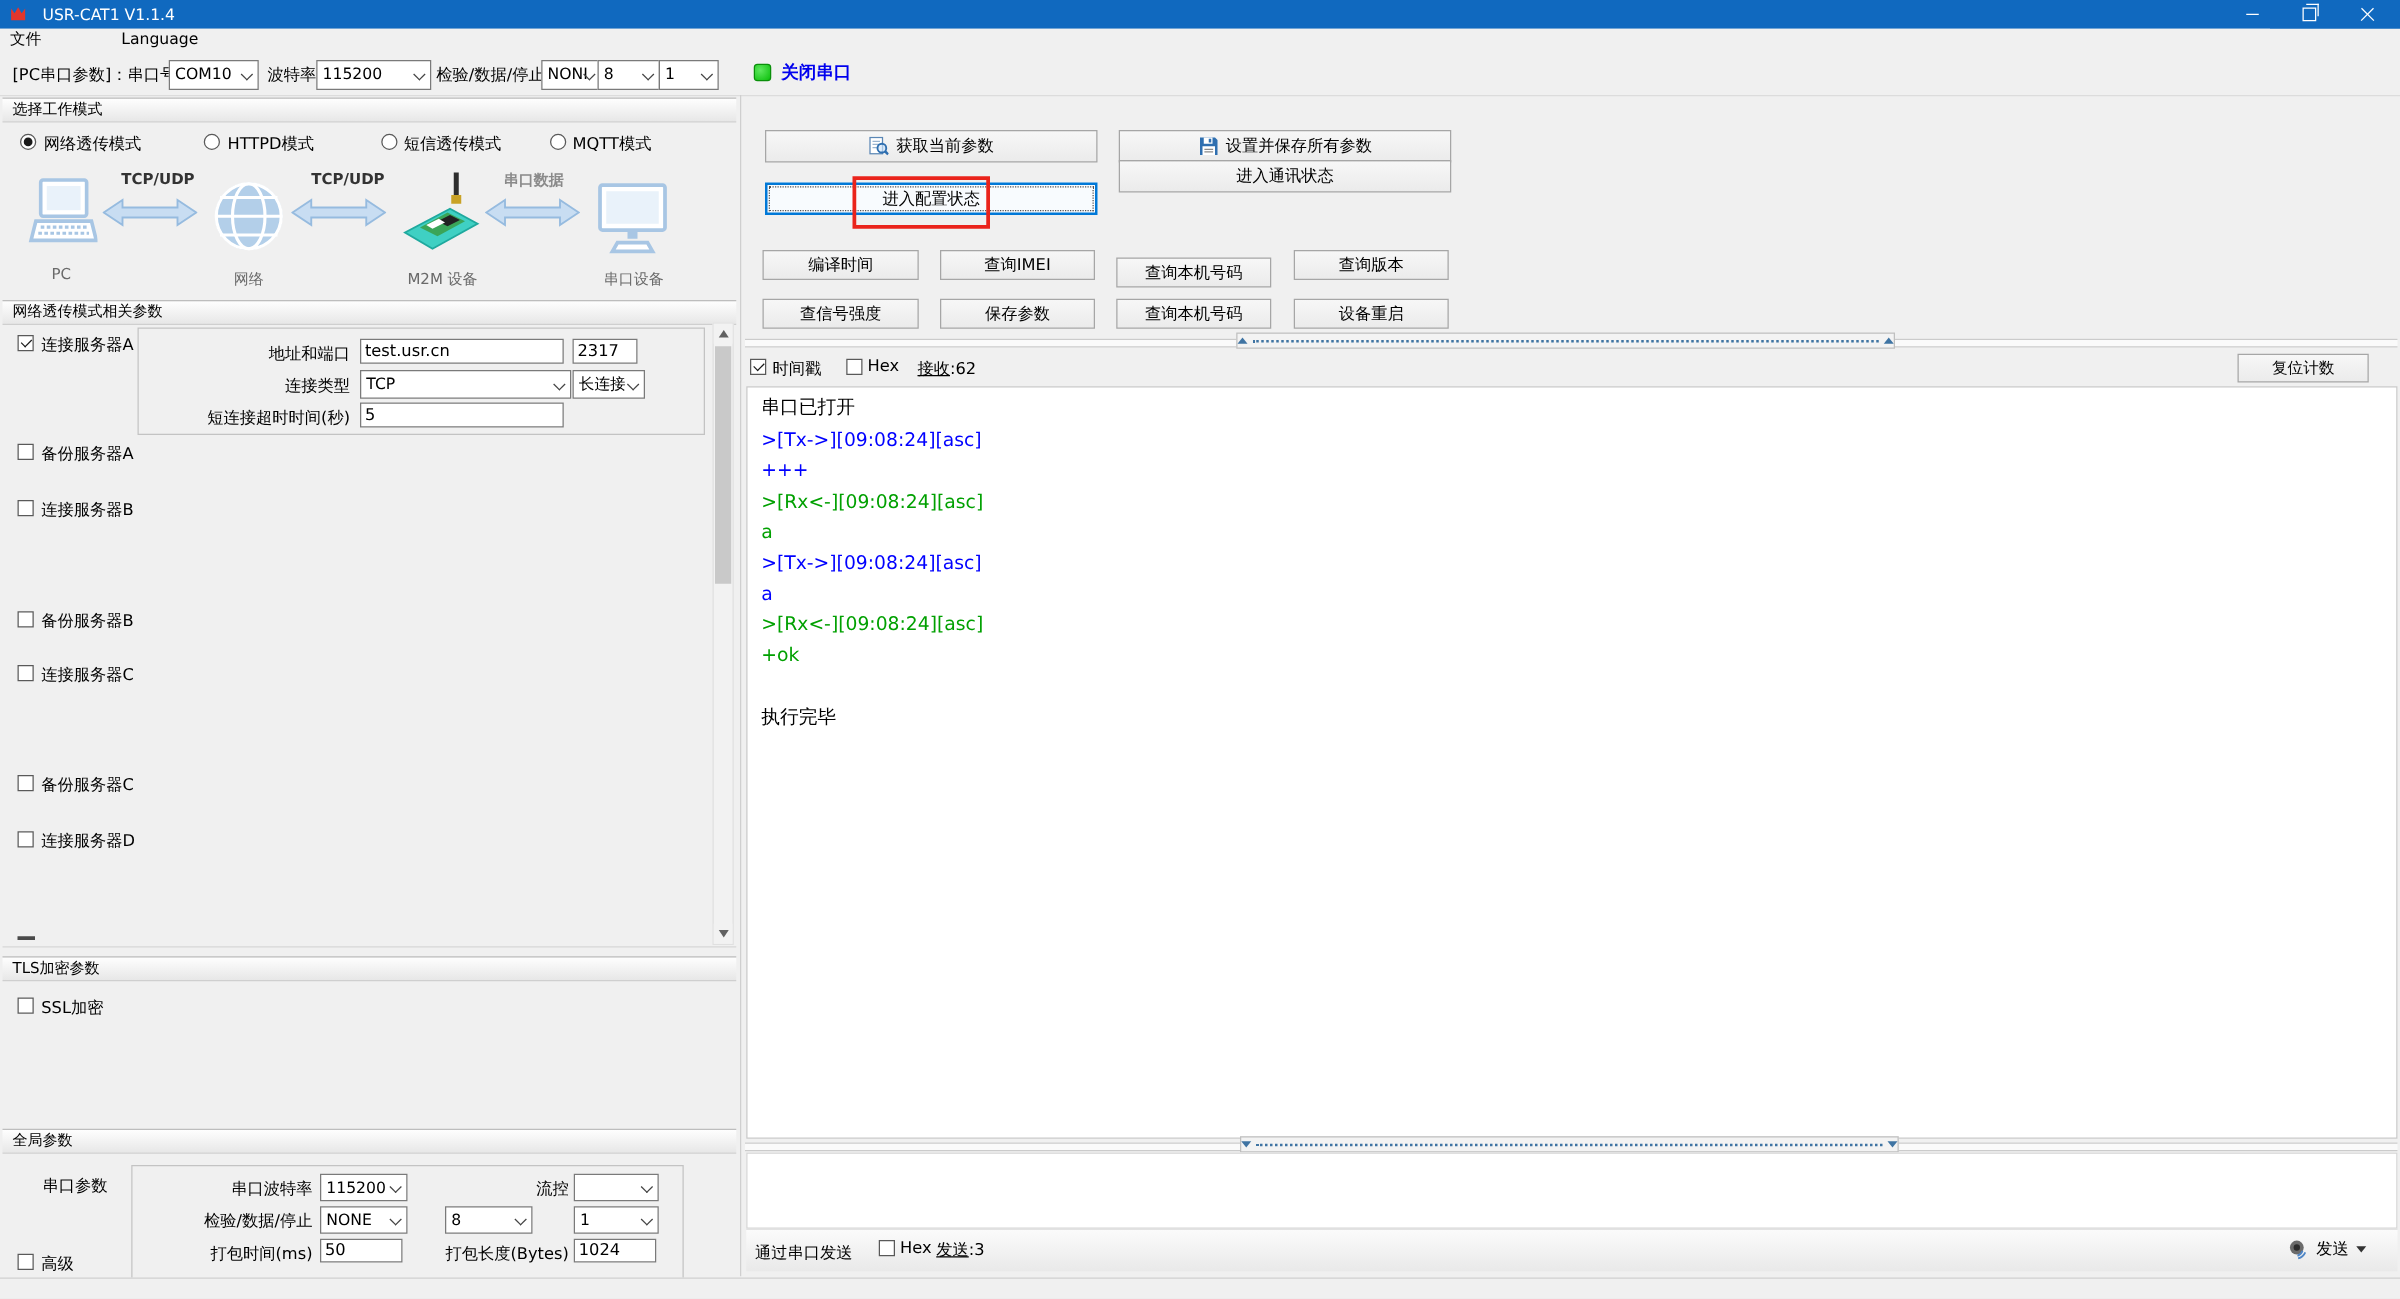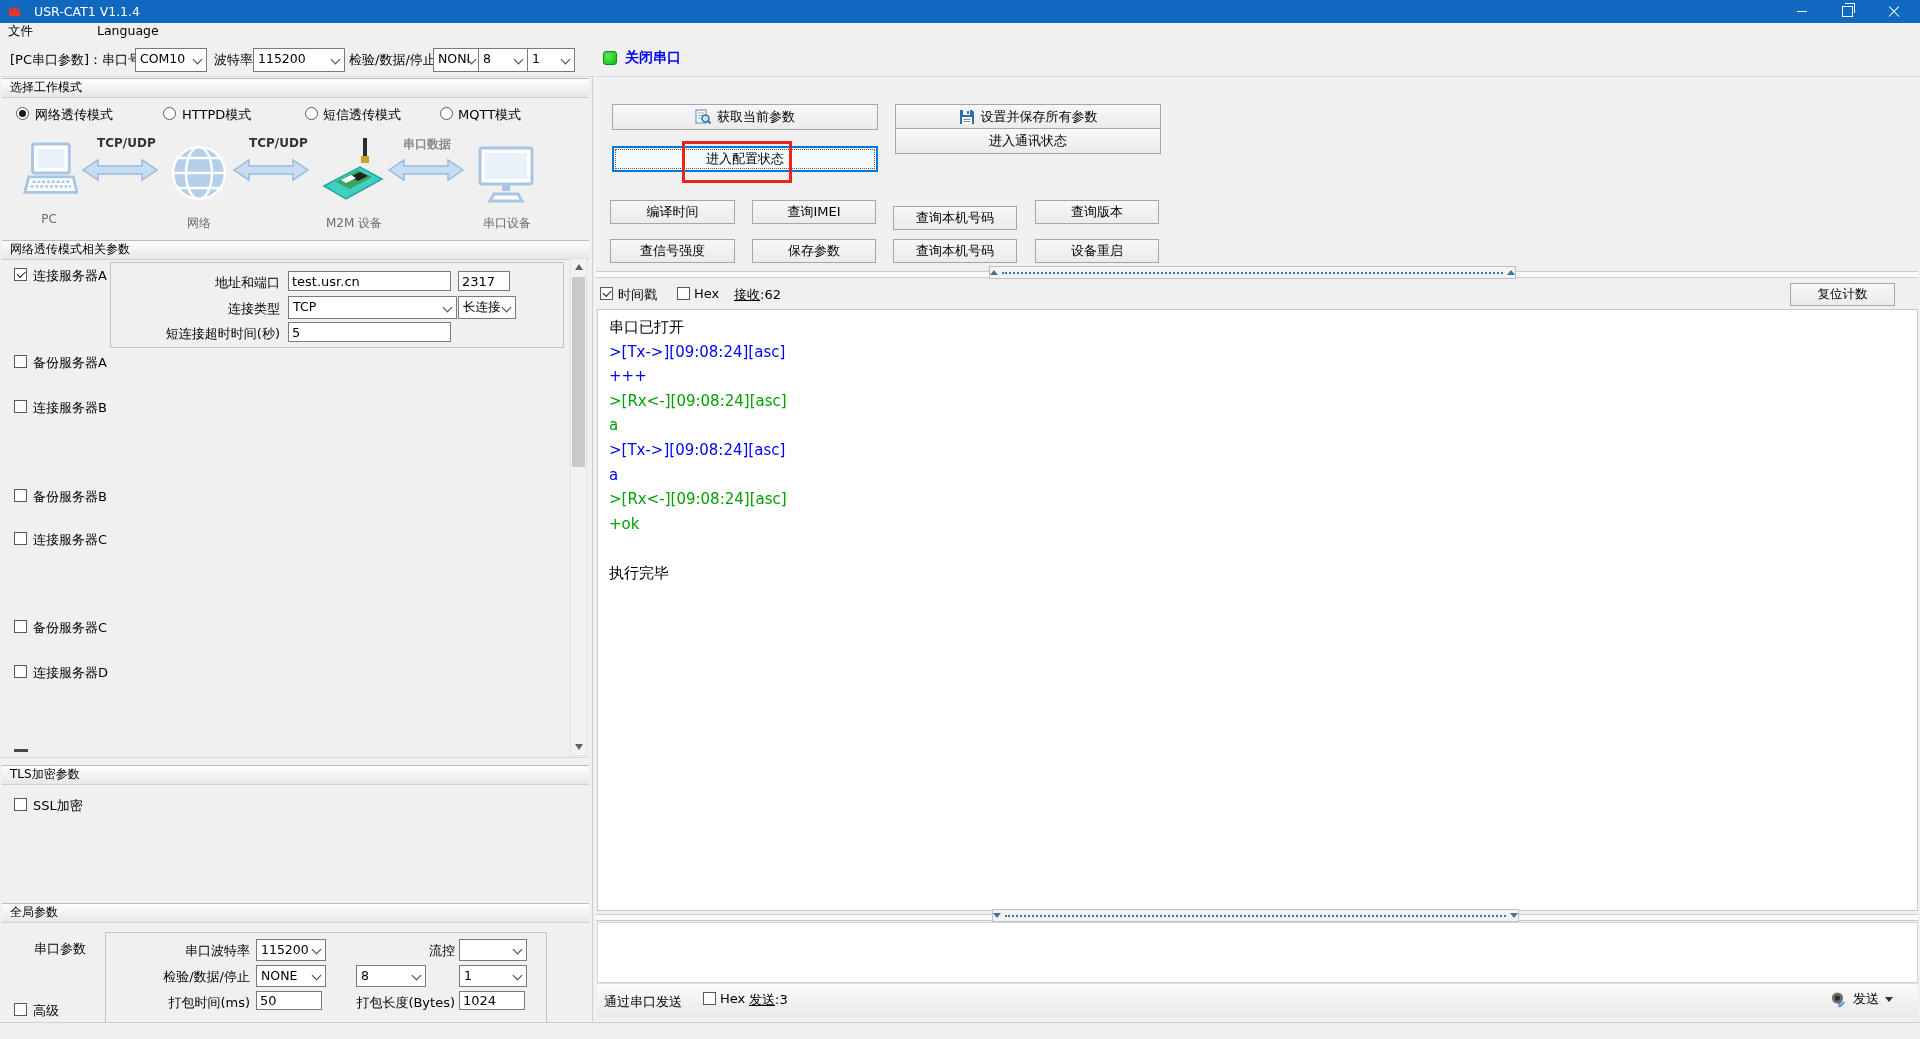--- a/index.html
+++ b/index.html
@@ -285,21 +285,21 @@
   <div class="a cb checked" style="left:600px;top:287px"></div>
   <span class="lbl a" style="left:618px;top:286px">时间戳</span>
   <div class="a cb" style="left:677px;top:287px"></div>
   <span class="lbl a" style="left:694px;top:286px">Hex</span>
   <span class="lbl a" style="left:734px;top:286px"><span class="ulink">接收</span><span>:62</span></span>
   <div class="btn a" style="left:1790px;top:283px;width:105px;height:23px;font-size:12.5px">
       <span>复位计数</span>
     </div>
 
   <div class="a logbox" style="left:597px;top:309px;width:1321px;height:602px;padding:5px 0 0 11px">
-    <div class="log-line" style="color: rgb(0, 0, 0);">串口已打开</div>
+    <div class="log-line" style="color: rgb(0, 0, 0); font-family: Liberation Mono, monospace;">串口已打开</div>
     <div class="log-line" style="color: rgb(0, 0, 255);">&gt;[Tx-&gt;][09:08:24][asc]</div>
     <div class="log-line" style="color: rgb(0, 0, 255);">+++</div>
     <div class="log-line" style="color: rgb(0, 160, 0);">&gt;[Rx&lt;-][09:08:24][asc]</div>
     <div class="log-line" style="color: rgb(0, 160, 0);">a</div>
     <div class="log-line" style="color: rgb(0, 0, 255);">&gt;[Tx-&gt;][09:08:24][asc]</div>
     <div class="log-line" style="color: rgb(0, 0, 255);">a</div>
     <div class="log-line" style="color: rgb(0, 160, 0);">&gt;[Rx&lt;-][09:08:24][asc]</div>
     <div class="log-line" style="color: rgb(0, 160, 0);">+ok</div>
     <div class="log-line" style="color: rgb(0, 0, 0);"></div>
     <div class="log-line" style="color: rgb(0, 0, 0);">执行完毕</div>

